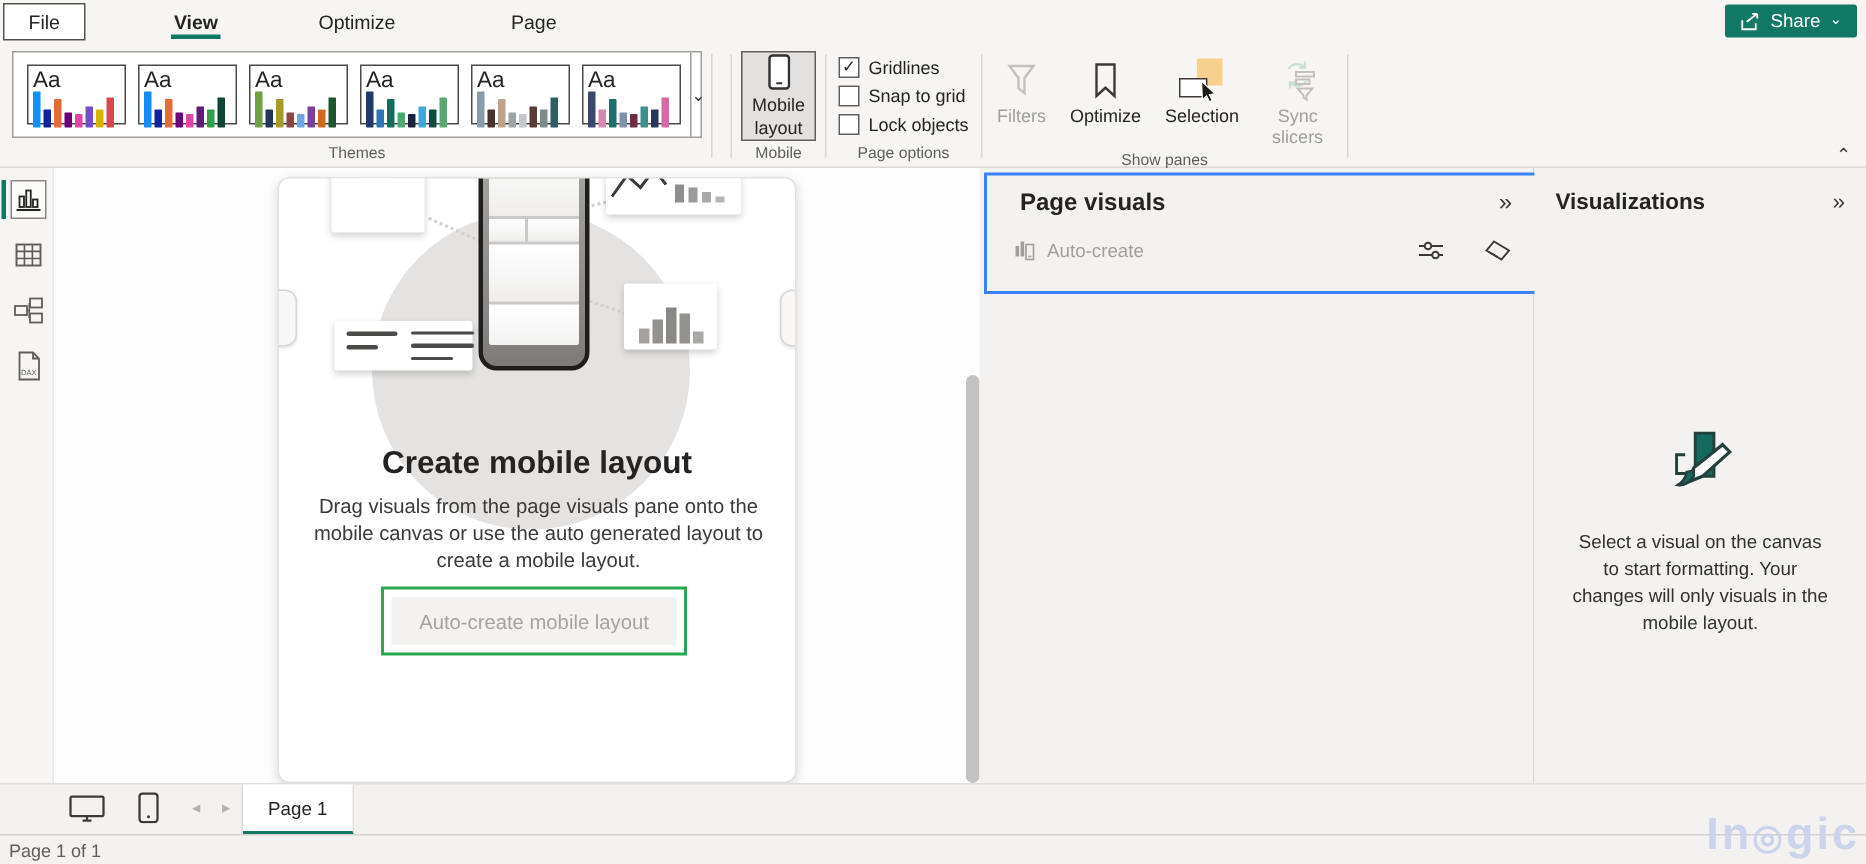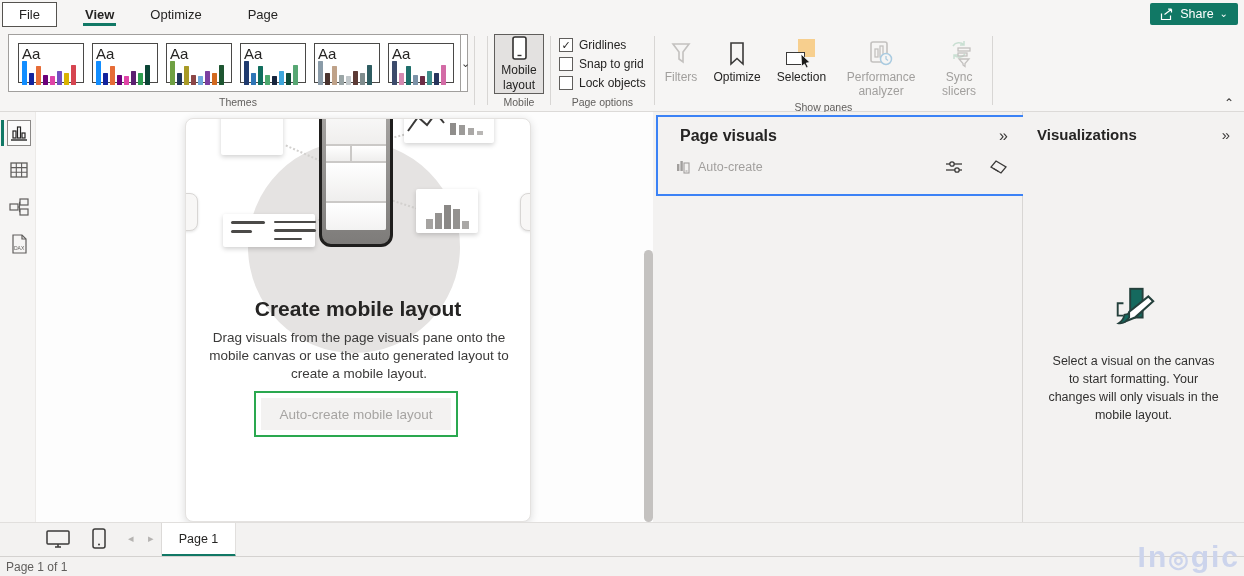--- a/index.html
+++ b/index.html
@@ -1,20 +1,20 @@
 <!DOCTYPE html>
 <html><head>
 <meta charset="utf-8">
 <style>
   * { margin:0; padding:0; box-sizing:border-box; }
   html,body { font-family:"Liberation Sans", sans-serif; }
   .app { position:relative; width:1244px; height:576px; background:#f6f5f4; overflow:hidden; color:#252423; }
 
   
-  .menubar { position:absolute; left:0; top:0; width:1244px; height:28px; background:#f6f5f4; display:flex; align-items:center; font-size:13px; }
+  .menubar { position:absolute; left:0; top:0; width:1244px; height:28px; background:#f6f5f4; display:flex; align-items:center; font-size:13px;gap:31px; }
   .menu-item { padding:4px 10px; position:relative; cursor:default; }
   .menu-file { margin-left:2px; background:#ffffff; border:1px solid #55534f; padding:4px 16px; }
   .menu-view { margin-left:18px; font-weight:700; }
   .menu-view .underline { position:absolute; left:8px; right:8px; bottom:0px; height:3px; background:#117865; }
   .menu-optimize { margin-left:16px; }
   .menu-help { margin-left:26px; }
   .share-btn { position:absolute; right:6px; top:3px; height:22px; background:#117865; color:#fff; border-radius:2px; display:flex; align-items:center; gap:6px; padding:0 10px; font-size:12.5px; }
   .share-btn svg { display:block; }
   .share-chev { font-size:10px; line-height:1; }
 
@@ -292,32 +292,20 @@
             <span class="sel-icon">
               <span class="sel-orange"></span>
               <span class="sel-rect"></span>
               <svg class="sel-cursor" width="12" height="14" viewBox="0 0 12 14">
                 <path d="M1 0 L10 8.5 L6.2 9.1 L8.2 13 L6.3 13.9 L4.4 10 L1.6 12.4 Z" fill="#1b1a19" stroke="#ffffff" stroke-width="0.8"></path>
               </svg>
             </span>
           </span>
           <span>Selection</span>
         </div>
-        <div class="sp-item disabled" style="width:78px;">
-          <span class="sp-icon">
-            <svg width="28" height="28" viewBox="0 0 28 28">
-              <rect x="4" y="2" width="16" height="20" rx="2" fill="none" stroke="#c3c1bf" stroke-width="1.6"></rect>
-              <rect x="8" y="9" width="3" height="8" fill="none" stroke="#c3c1bf" stroke-width="1.3"></rect>
-              <rect x="13" y="6" width="3" height="11" fill="none" stroke="#c3c1bf" stroke-width="1.3"></rect>
-              <circle cx="19" cy="19" r="5.5" fill="#f6f5f4" stroke="#aacbe0" stroke-width="1.5"></circle>
-              <path d="M19 16 v3 l2 1.5" fill="none" stroke="#aacbe0" stroke-width="1.3"></path>
-            </svg>
-          </span>
-          <span>Performance analyzer</span>
-        </div>
         <div class="sp-item disabled" style="width:46px;">
           <span class="sp-icon">
             <svg width="28" height="28" viewBox="0 0 28 28">
               <path d="M8 6 a7 7 0 0 1 11 -1 M19 1 v4 h-4" fill="none" stroke="#c9dfd2" stroke-width="1.5"></path>
               <path d="M20 14 a7 7 0 0 1 -11 1 M9 19 v-4 h4" fill="none" stroke="#c9dfd2" stroke-width="1.5"></path>
               <rect x="13" y="8" width="12" height="3" fill="none" stroke="#c3c1bf" stroke-width="1.3"></rect>
               <rect x="13" y="13" width="9" height="3" fill="none" stroke="#c3c1bf" stroke-width="1.3"></rect>
               <path d="M14 19 h10 l-4 4.5 v3 l-2 -1.5 v-1.5 z" fill="none" stroke="#c3c1bf" stroke-width="1.3"></path>
             </svg>
           </span>

